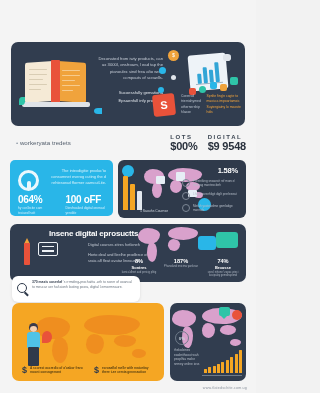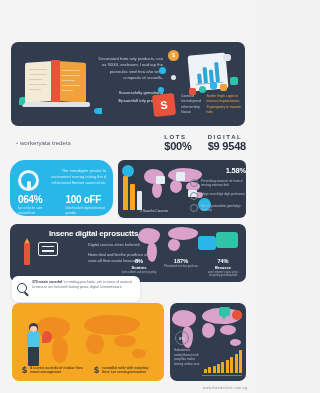--- a/index.html
+++ b/index.html
@@ -60,48 +60,48 @@
       transform: rotate(-6deg); }
   .hero-foot { position: absolute; left: 170px; top: 52px; width: 60px;
       display: flex; gap: 5px; }
   .hero-foot-col p { font-size: 3.4px; color: #b9c2cd; line-height: 5.4px; }
   .hero-foot-col.orange p { color: #f0a33c; }
 
   
   .mid-label { position: absolute; left: 16px; top: 139px; font-size: 6.2px;
       color: #55606e; }
   .mid-label .bullet { color: #8b96a3; }
-  .stat-pair { position: absolute; right: 10px; top: 134px; display: flex; gap: 16px; }
+  .stat-pair { position: absolute; right: 10px; top: 134px; display: flex; gap: 10px; }
   .stat-blk { text-align: left; }
   .stat-blk .cap { font-size: 6px; color: #3b4552; letter-spacing: 1.6px; font-weight: bold; }
   .stat-blk .val { font-size: 11px; color: #29313d; font-weight: bold; letter-spacing: -0.2px; }
 
   
   .card-cyan { position: absolute; left: 10px; top: 160px; width: 103px; height: 56px;
-      background: #29b6e8; border-radius: 15px; overflow: hidden; }
+      background: #29b6e8; border-radius: 5px; overflow: hidden; }
   .headset { position: absolute; left: 8px; top: 10px; width: 21px; height: 21px;
       border: 3.2px solid #eaf8fd; border-radius: 50%; }
   .headset::after { content: ""; position: absolute; left: 5.5px; top: 8px;
       width: 4.5px; height: 9px; background: #eaf8fd; border-radius: 2px; }
   .cyan-copy { position: absolute; left: 34px; top: 8px; width: 62px; }
   .cyan-copy p { font-size: 4px; color: #d6f2fb; line-height: 6px; text-align: right; }
   .cyan-nums { position: absolute; left: 8px; top: 34px; width: 90px; display: flex; gap: 12px; }
   .cyan-nums .n { font-size: 10px; font-weight: bold; color: #ffffff; letter-spacing: -0.3px; }
   .cyan-nums .s { font-size: 3.3px; color: #cfeefb; line-height: 4.6px; margin-top: 1px; }
 
   
   .card-darkmap { position: absolute; left: 118px; top: 160px; width: 128px; height: 58px;
       background: #2f3a4b; border-radius: 6px; overflow: hidden; }
   .dm-bars { position: absolute; left: 5px; bottom: 8px; height: 34px; display: flex;
       align-items: flex-end; gap: 2px; }
   .dm-bars i { display: block; width: 5px; border-radius: 1px 1px 0 0; }
   .dm-badge { position: absolute; left: 4px; top: 5px; width: 12px; height: 12px;
       background: #29b6e8; border-radius: 50%; }
   .dm-maplabel { position: absolute; left: 22px; bottom: 5px; font-size: 3.4px; color: #cfd6de; }
-  .dm-right { position: absolute; right: 0; top: 6px; width: 56px; }
+  .dm-right { position: absolute; right: 8px; top: 6px; width: 56px; }
   .dm-right .big { font-size: 7.5px; font-weight: bold; color: #ffffff; text-align: right;
       letter-spacing: -0.2px; }
   .dm-item { display: flex; gap: 3px; margin-top: 4px; align-items: flex-start; }
   .dm-item .ic { flex: 0 0 8px; height: 8px; border-radius: 50%;
       border: 0.8px solid #7d8795; }
   .dm-item p { font-size: 3.1px; color: #b5bdc8; line-height: 4.3px; }
 
   
   .panel-mid { position: absolute; left: 10px; top: 224px; width: 236px; height: 58px;
       background: #313d4f; border-radius: 7px; overflow: hidden; }

